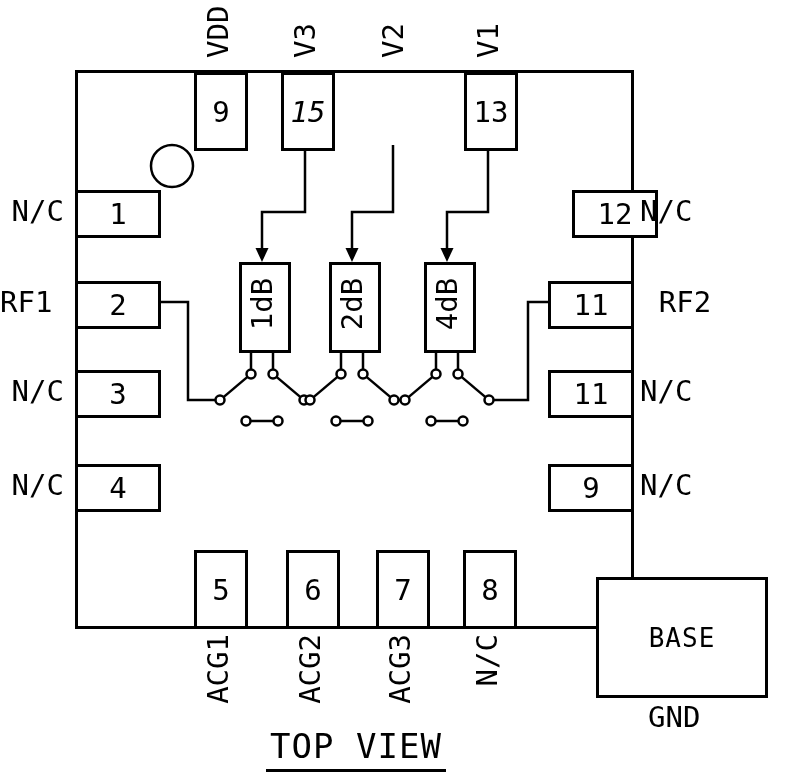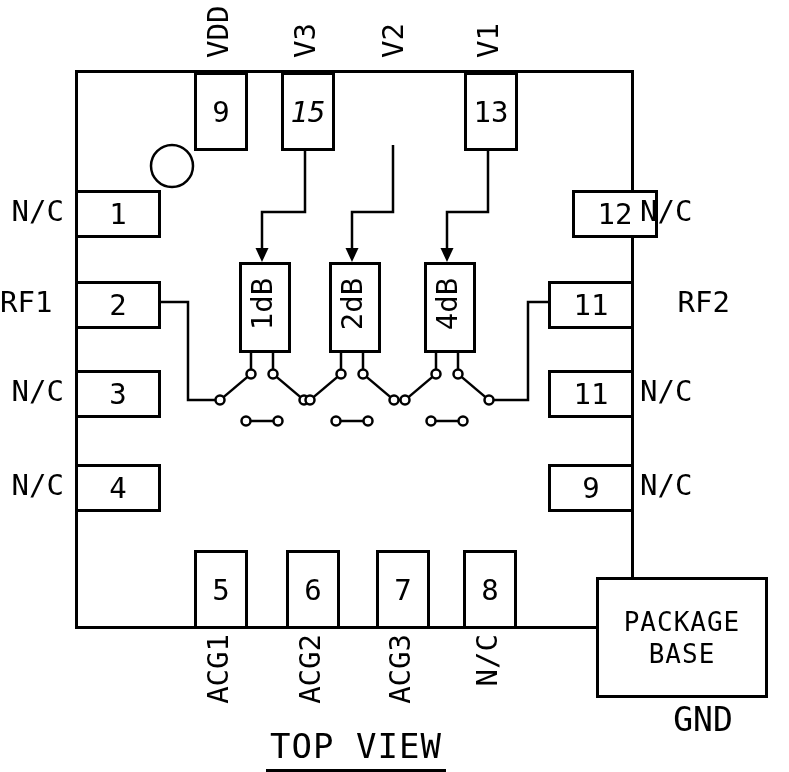--- a/index.html
+++ b/index.html
@@ -21,21 +21,21 @@
   .vlab.bottomside{text-align:right;}
   .vlab.topside{text-align:left;}
   .vlab.center{text-align:center;}
   .att{border:3px solid #000;background:#fff;z-index:2;}
   #wires{position:absolute;left:0;top:0;z-index:2;pointer-events:none;}
   .pkg{
     border:3px solid #000;background:#fff;z-index:5;
     display:flex;flex-direction:column;align-items:center;justify-content:center;
     font-size:26px;line-height:32px;letter-spacing:1px;
   }
-  .gnd{font-size:33px;z-index:5;text-align:center;}
+  .gnd{font-size:29px;z-index:5;}
   .title{z-index:3;text-align:center;font-size:34px;letter-spacing:1px;}
   .title span{border-bottom:3px solid #000;padding:0 4px 3px 4px;}
 </style>
 </head>
 <body>
 
 <div id="stage">
 
   <div class="abs chip" style="left:75px;top:70px;width:553px;height:553px;z-index:1;"></div>
 
@@ -157,21 +157,21 @@
       <span>11</span>
     </div>
   <div class="abs pbox" style="left:548px;top:370px;width:80px;height:42px;">
       <span>11</span>
     </div>
   <div class="abs pbox" style="left:548px;top:464px;width:80px;height:42px;">
       <span>9</span>
     </div>
 
   <div class="abs lab" style="left:640px;width:90px;top:196px;text-align:left;">N/C</div>
-  <div class="abs lab" style="left:640px;width:90px;top:287px;text-align:right;">RF2</div>
+  <div class="abs lab" style="left:640px;width:90px;top:287px;text-align:center;">RF2</div>
   <div class="abs lab" style="left:640px;width:90px;top:376px;text-align:left;">N/C</div>
   <div class="abs lab" style="left:640px;width:90px;top:470px;text-align:left;">N/C</div>
 
   <div class="abs pbox" style="left:194px;top:550px;width:48px;height:73px;">
       <span>5</span>
     </div>
   <div class="abs pbox" style="left:286px;top:550px;width:48px;height:73px;">
       <span>6</span>
     </div>
   <div class="abs pbox" style="left:376px;top:550px;width:48px;height:73px;">
@@ -180,21 +180,20 @@
   <div class="abs pbox" style="left:463px;top:550px;width:48px;height:73px;">
       <span>8</span>
     </div>
 
   <div class="abs vlab bottomside" style="left:163px;top:674px;">ACG1</div>
   <div class="abs vlab bottomside" style="left:255px;top:674px;">ACG2</div>
   <div class="abs vlab bottomside" style="left:345px;top:674px;">ACG3</div>
   <div class="abs vlab bottomside" style="left:432px;top:674px;">N/C</div>
 
   <div class="abs pkg" style="left:596px;top:577px;width:166px;height:115px;">
-    <div>PACKAGE</div>
     <div>BASE</div>
   </div>
   <div class="abs gnd" style="left:648px;top:700px;width:110px;">GND</div>
 
   <div class="abs title" style="left:256px;top:726px;width:200px;">
     <span>TOP VIEW</span>
   </div>
 
 </div>
 

